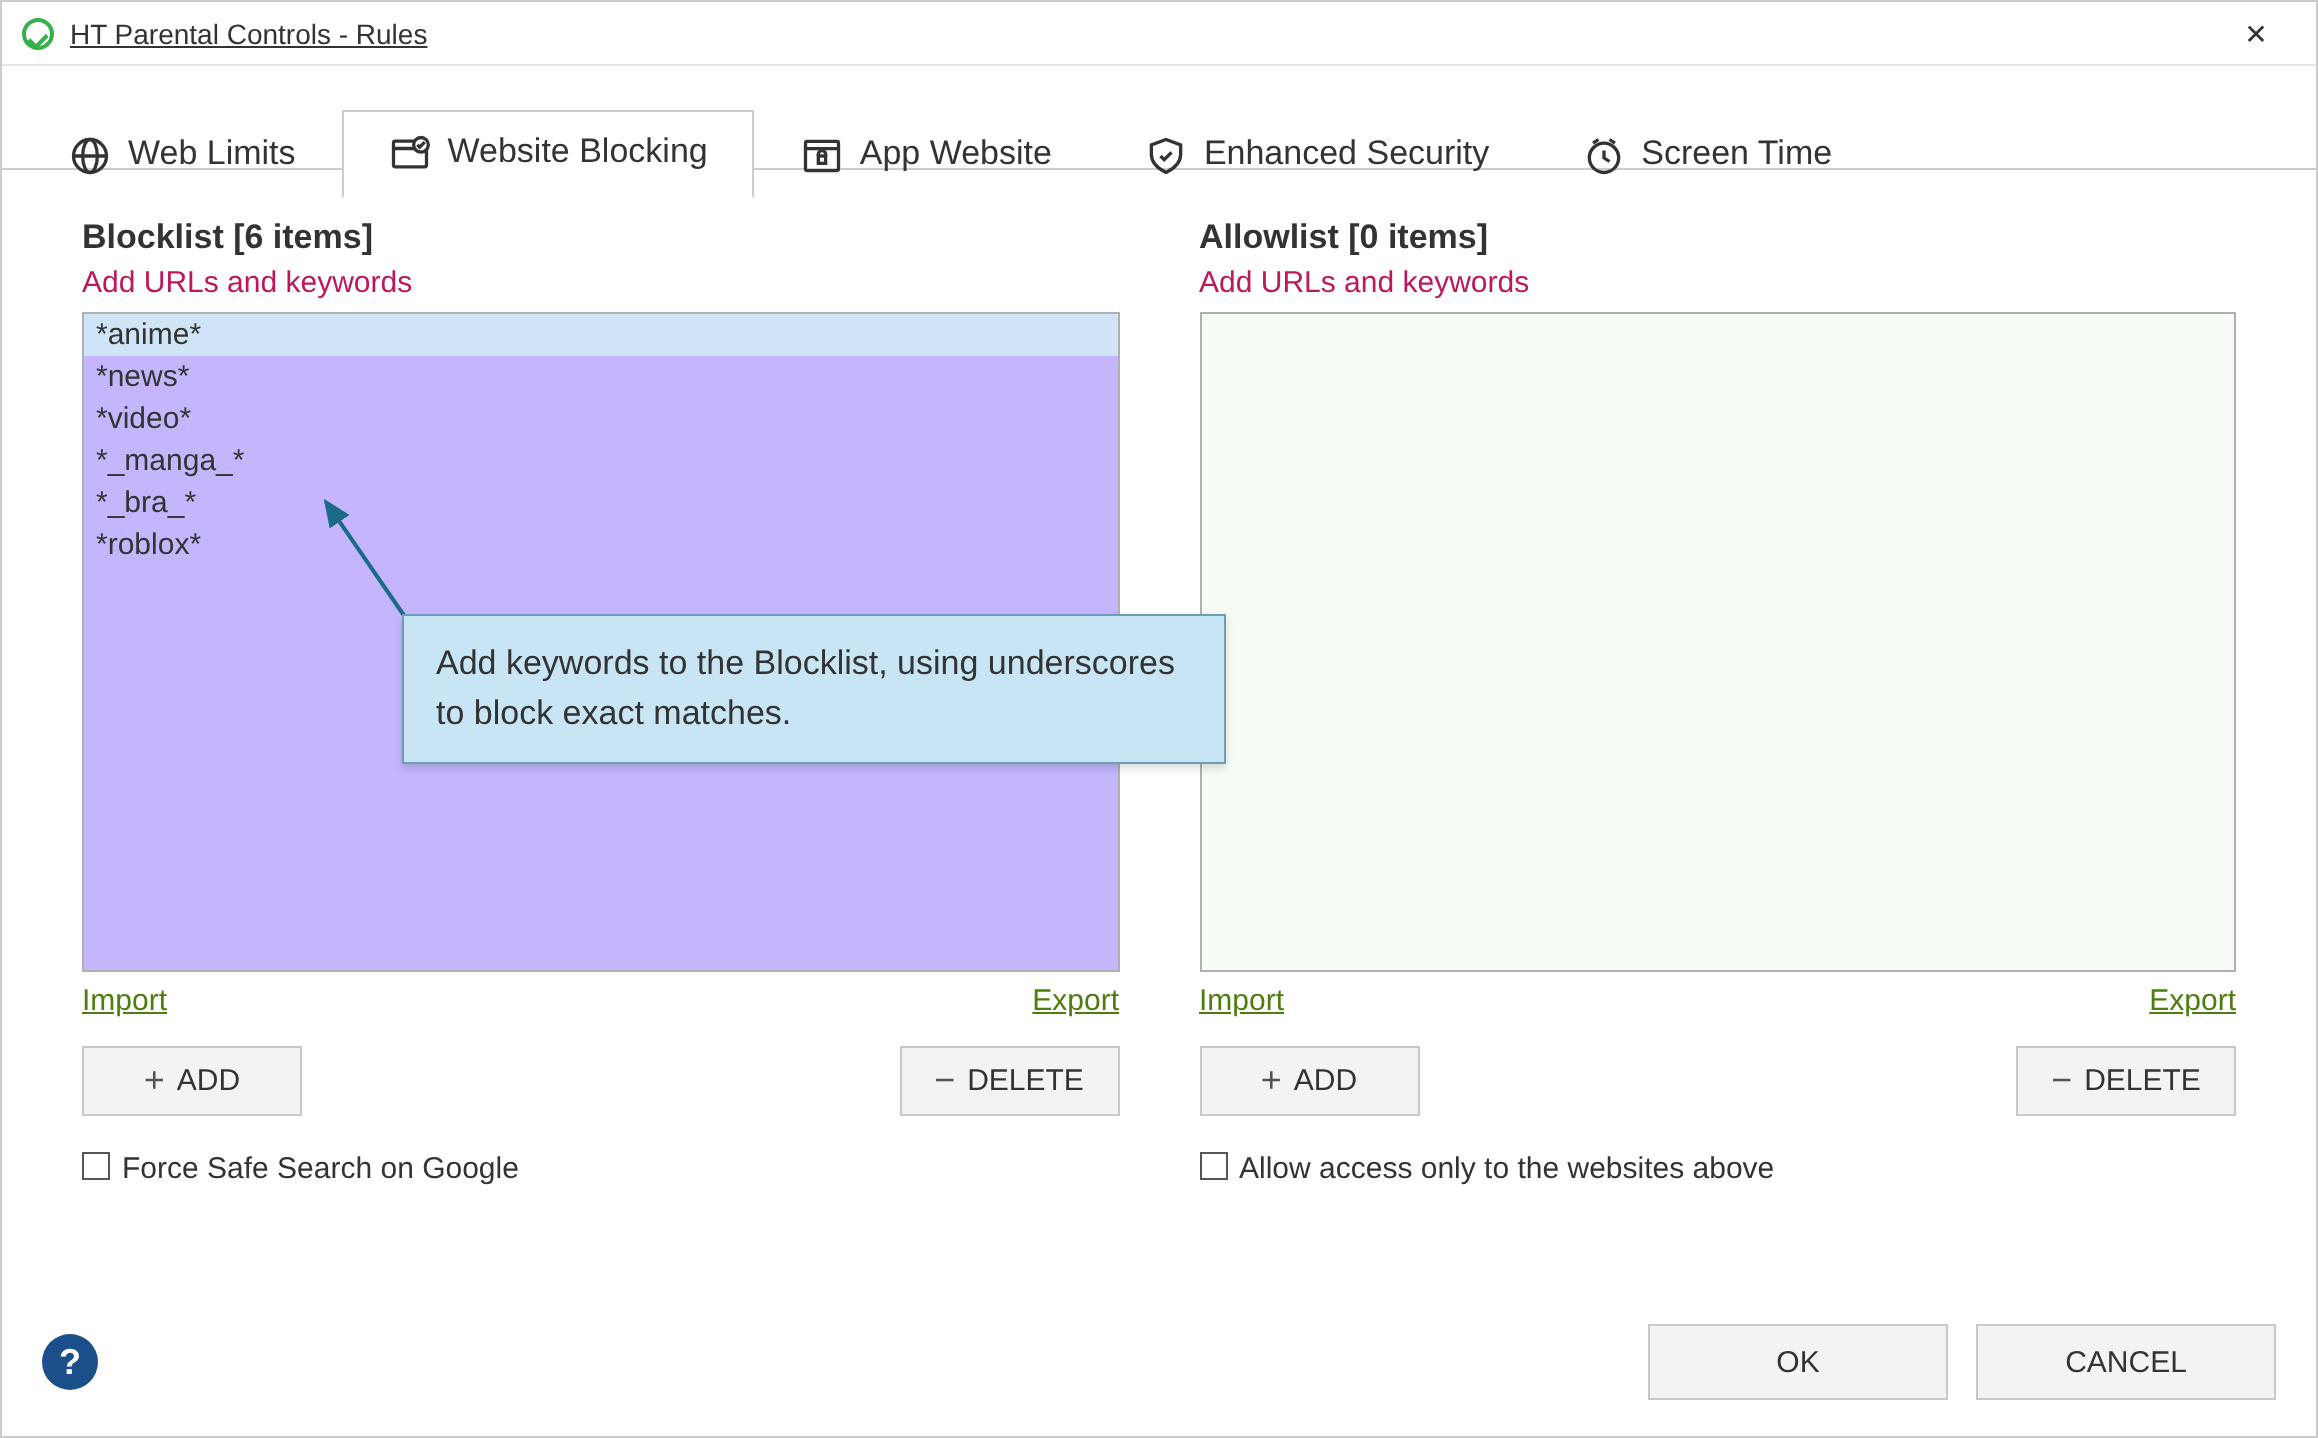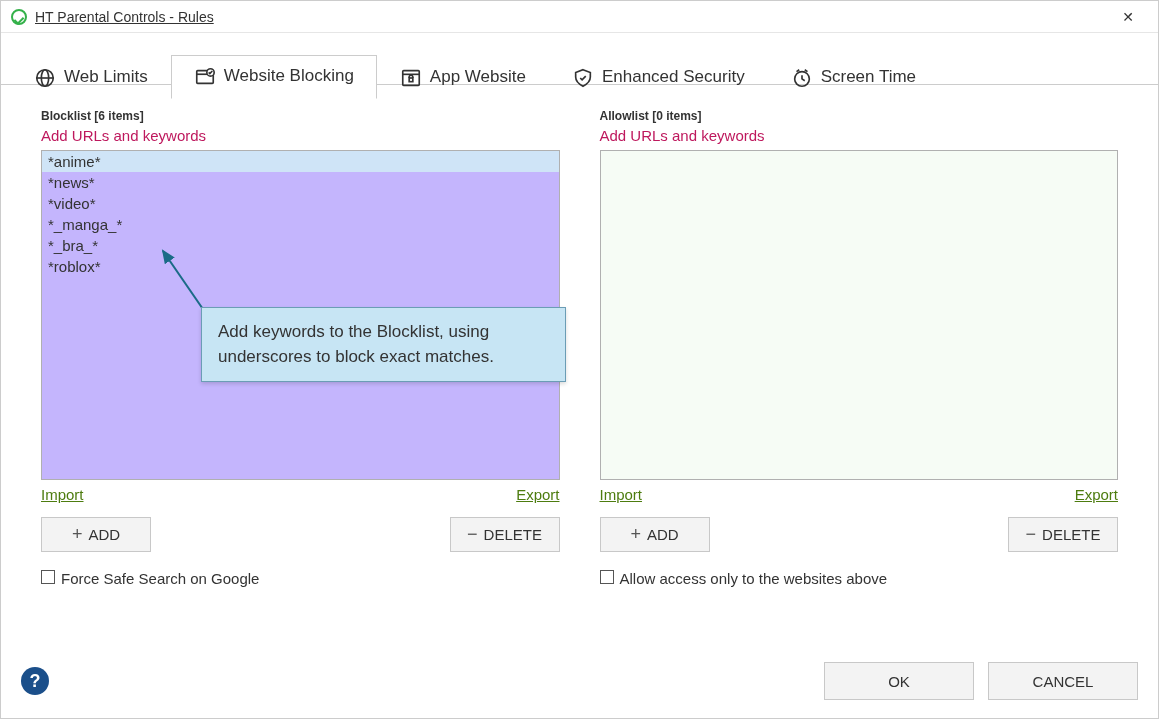--- a/index.html
+++ b/index.html
@@ -80,21 +80,21 @@
 
   
   .body-area {
     flex: 1;
     padding: 24px 40px 10px 40px;
     display: flex;
     gap: 40px;
     position: relative;
   }
   .panel { flex:1; display:flex; flex-direction:column; }
-  .panel-title { font-weight: 600; font-size: 12px; margin-bottom: 4px; }
+  .panel-title { font-weight: 600; font-size: 17px; margin-bottom: 4px; }
   .panel-sub { color:#be185d; font-size:15px; margin-bottom: 6px; }
   .listbox {
     border: 1px solid #b0b0b0;
     height: 330px;
     overflow: auto;
     font-size: 15px;
   }
   .listbox.block { background: #c4b5fd; }
   .listbox.allow { background: #f6fcf5; }
   .item { padding: 2px 6px; cursor: default; }
@@ -124,21 +124,21 @@
   
   .callout {
     position: absolute;
     left: 200px;
     top: 222px;
     background: #c7e5f4;
     border: 1px solid #6b9db5;
     padding: 12px 16px;
     font-size: 17px;
     color: #333;
-    width: 365px;
+    width: 412px;
     line-height: 1.45;
     box-shadow: 0 2px 4px rgba(0,0,0,0.15);
   }
   .callout-arrow {
     position:absolute;
     left: 156px;
     top: 160px;
     pointer-events:none;
   }
 

